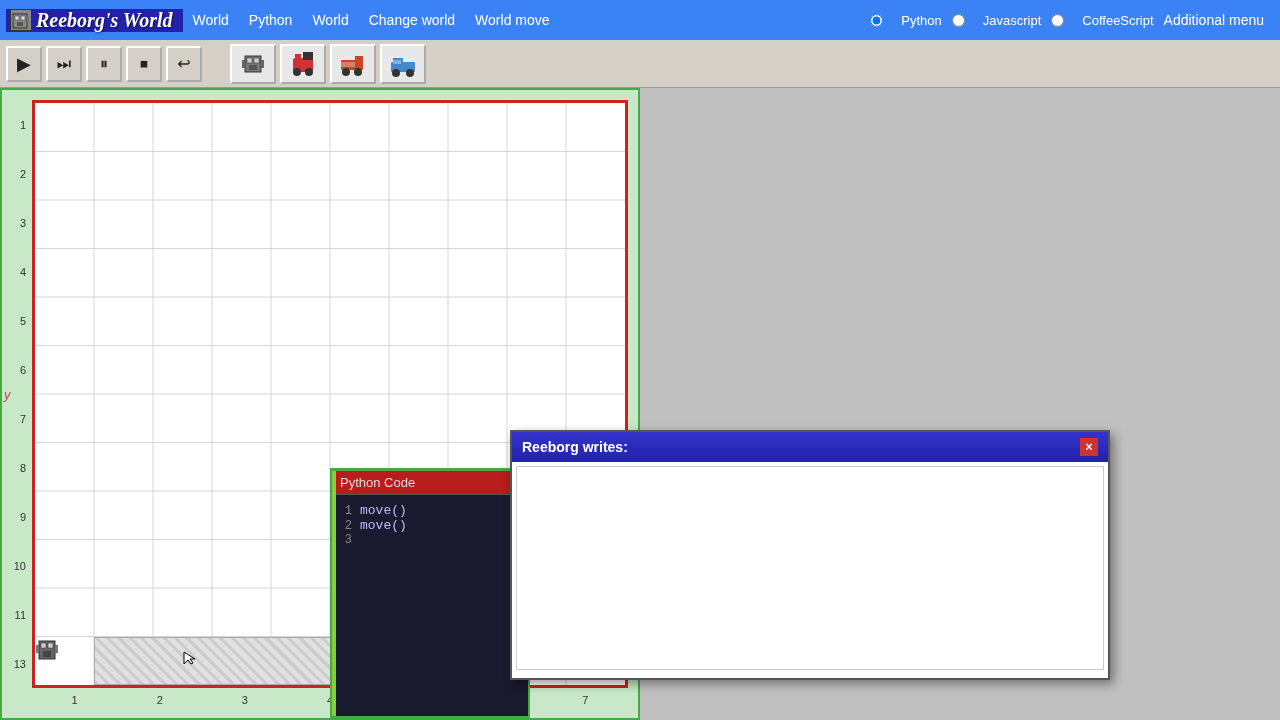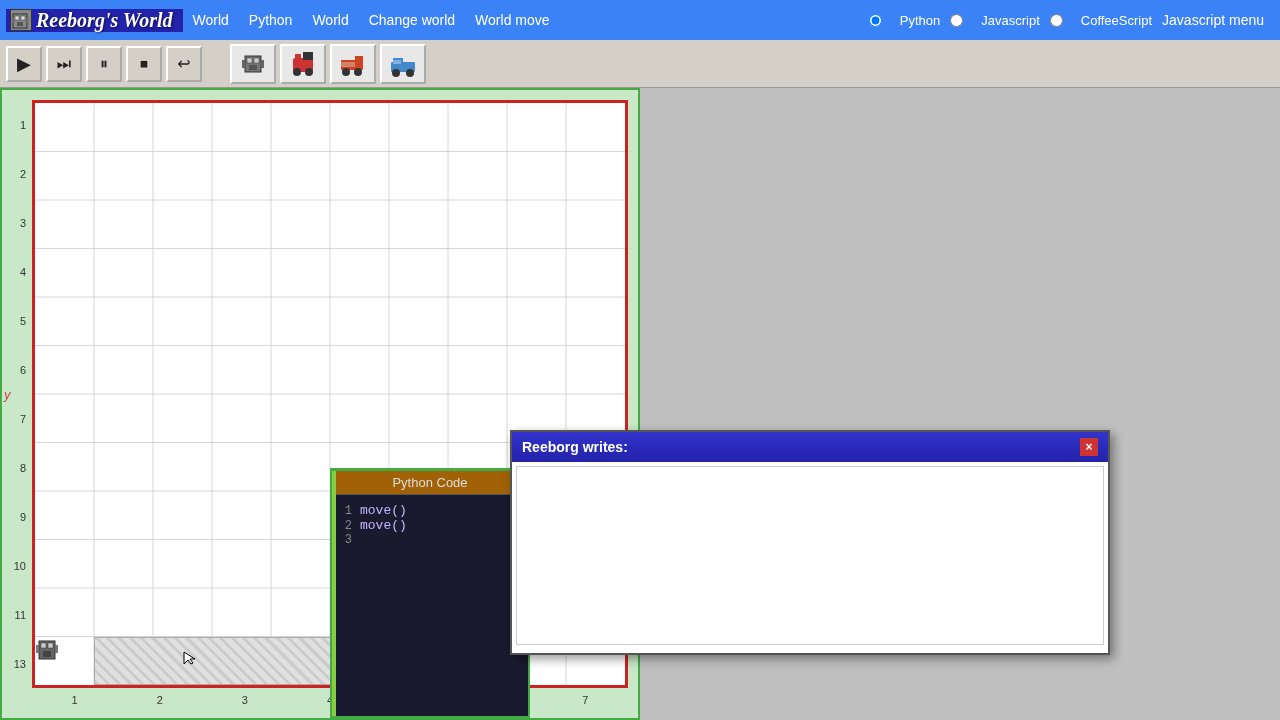--- a/index.html
+++ b/index.html
@@ -221,25 +221,25 @@
       bottom: 0;
       left: 330px;
       width: 200px;
       height: 250px;
       background: #1a1a2e;
       border: 2px solid #44aa44;
       border-top: 3px solid #44aa44;
       z-index: 10;
     }
     #code-panel-header {
-      background: #a16207;
+      background: #b91c1c;
       color: #ddd;
       padding: 4px 8px;
       font-size: 13px;
-      text-align: center;
+      text-align: left;
       border-bottom: 1px solid #555;
     }
     #code-content {
       padding: 8px 4px;
       font-family: 'Courier New', monospace;
       font-size: 13px;
       color: #fff;
       background: #1a1a2e;
     }
     .code-line {
@@ -262,21 +262,21 @@
       width: 4px;
       background: #88cc44;
     }
 
     
     #reeborg-dialog {
       position: absolute;
       top: 430px;
       left: 510px;
       width: 600px;
-      height: 225px;
+      height: 250px;
       background: white;
       border: 2px solid #555;
       box-shadow: 4px 4px 10px rgba(0,0,0,0.4);
       z-index: 20;
     }
     #dialog-titlebar {
       background: linear-gradient(to bottom, #3333cc, #2222aa);
       color: white;
       padding: 6px 10px;
       font-size: 14px;
@@ -358,21 +358,21 @@
     <label class="lang-option">
       <input type="radio" name="lang" value="javascript" style="">
       <span>Javascript</span>
     </label>
     <label class="lang-option">
       <input type="radio" name="lang" value="coffeescript" style="">
       <span>CoffeeScript</span>
     </label>
   </div>
 
-  <button class="menu-item">Javascript menu</button>
+  <button class="menu-item">Additional menu</button>
 </div>
 
 <div id="toolbar">
   <div class="tb-btn" title="Play">
     <span style="color:#222; font-size:18px;">▶</span>
   </div>
   <div class="tb-btn" title="Step">
     <span style="color:#222; font-size:16px;">⏭</span>
   </div>
   <div class="tb-btn" title="Pause">

